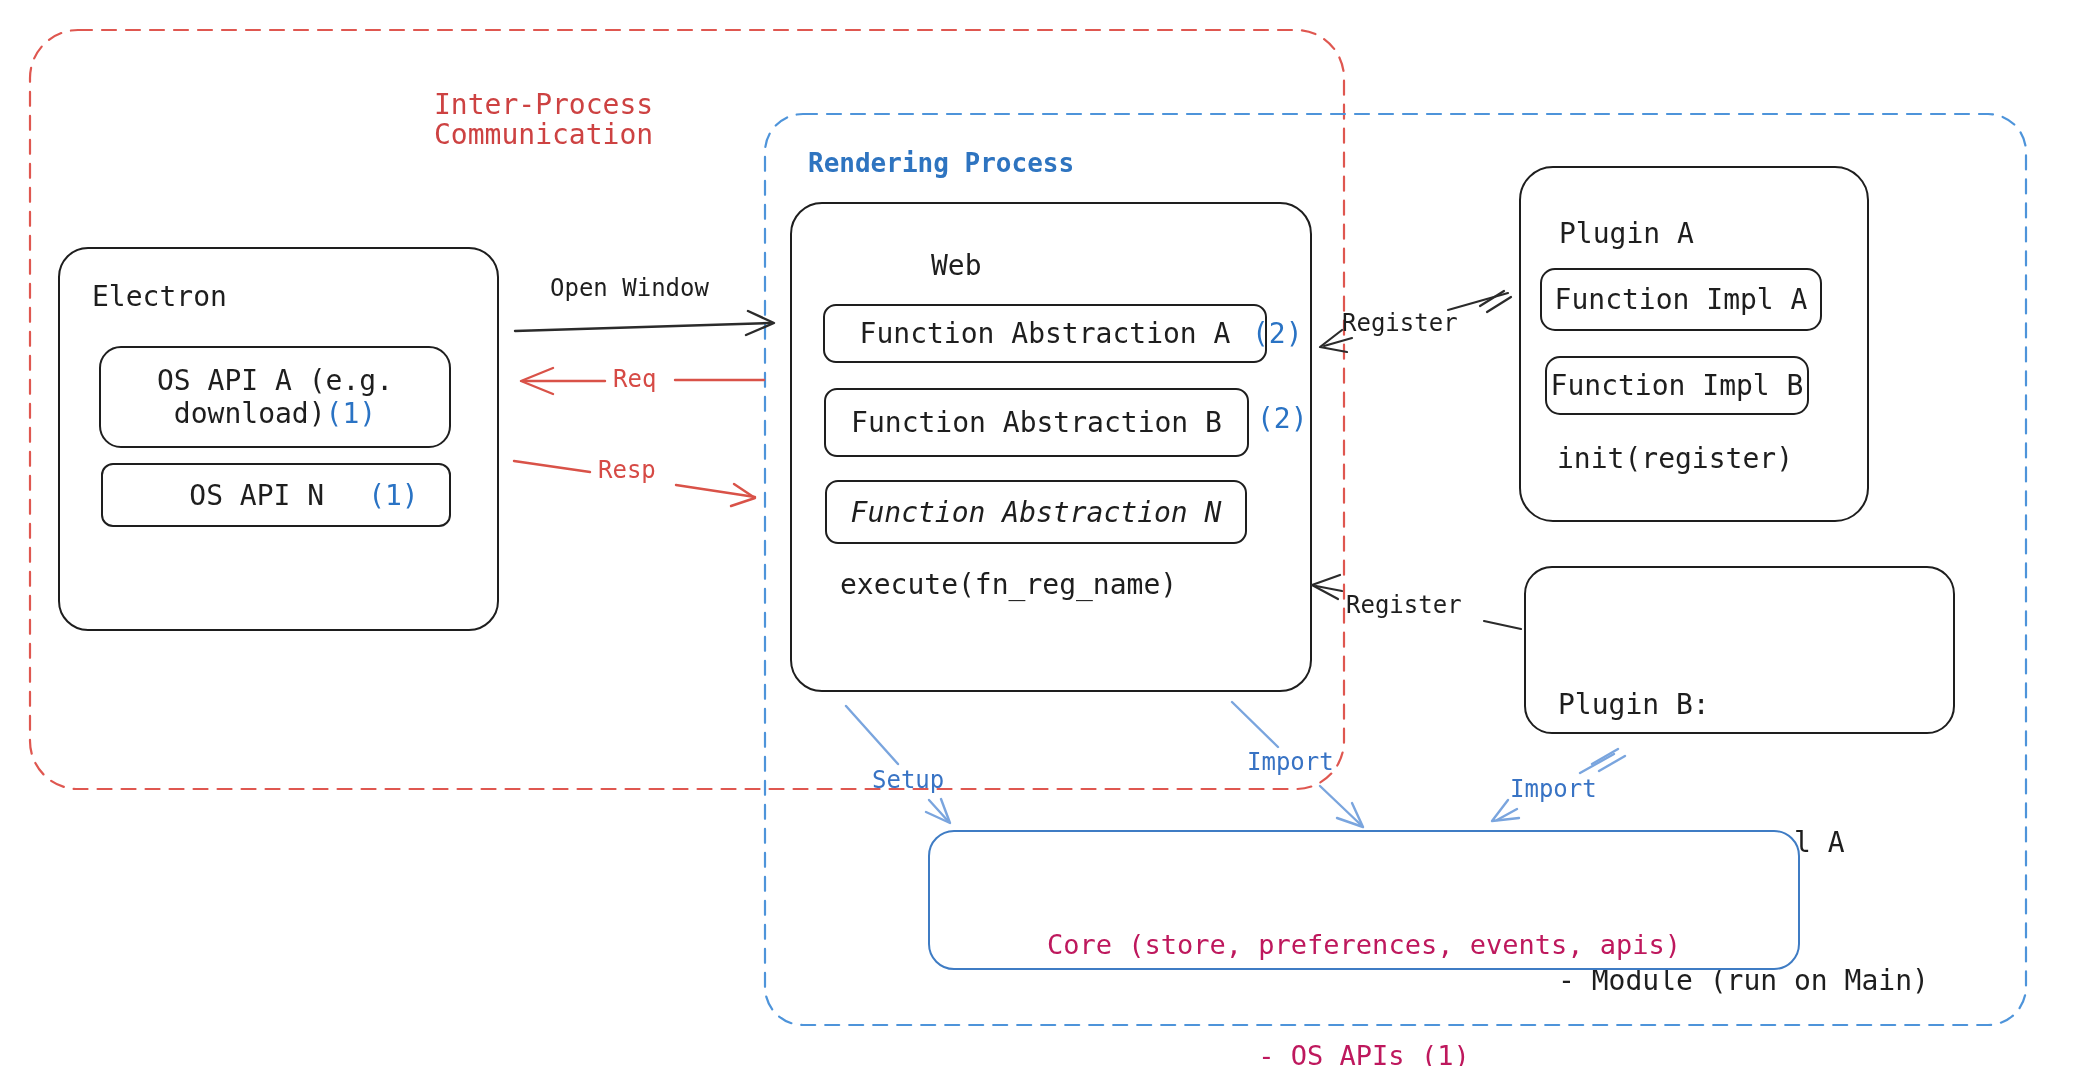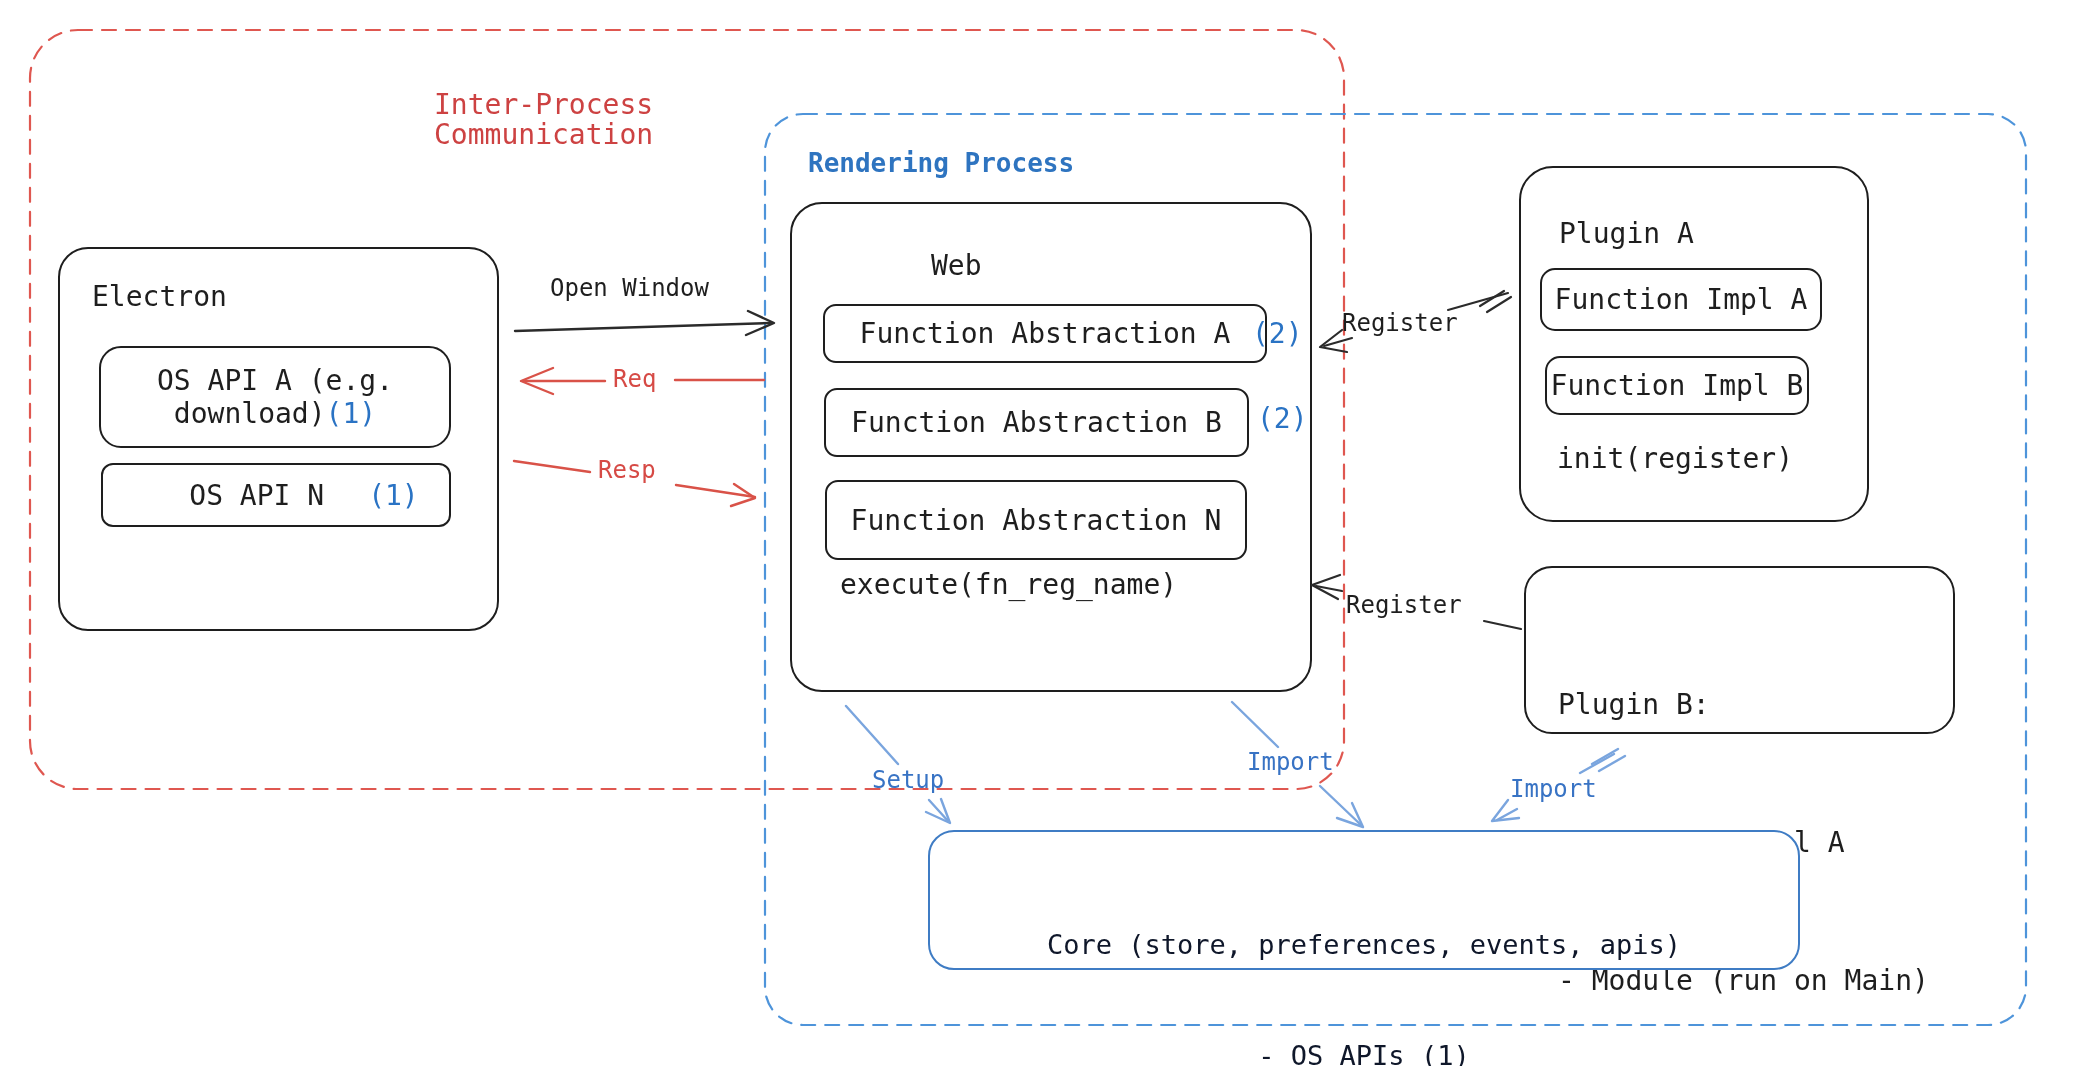--- a/index.html
+++ b/index.html
@@ -18,21 +18,21 @@
   }
   .label{position:absolute;z-index:3;font-size:28px;white-space:pre;line-height:1.15;}
   .arrow-label{position:absolute;z-index:6;font-size:24px;white-space:pre;}
   .blue{color:#2a73c4;}
   .ipc-title{color:#cd4242;font-size:28px;line-height:30px;z-index:3;}
   .rp-title{color:#2e74c0;font-size:26px;z-index:3;font-weight:bold;}
   .red-lbl{color:#d64a45;}
   .blue-lbl{color:#3873c4;}
   .core-box{
     position:absolute;background:#ffffff;border:2.5px solid #3f7cc4;box-sizing:border-box;z-index:2;
-    color:#0f172a;text-align:center;font-size:27px;line-height:37px;white-space:pre;
+    color:#be185d;text-align:center;font-size:27px;line-height:37px;white-space:pre;
   }
   .pb-lines{line-height:46px;}
 </style>
 </head>
 <body>
 
 <div id="canvas">
 
   <div class="abs ipc-title" style="left:426px;top:90px;">
     <div>Inter-Process</div>
@@ -54,21 +54,21 @@
       <span class="blue">(1)</span>
     </div>
   </div>
 
   <div class="node" style="left:790px;top:202px;width:522px;height:490px;border-radius:32px;">
     <div class="label" style="left:139px;top:46px;">Web</div>
     <div class="pill" style="left:31px;top:100px;width:444px;height:59px;border-radius:13px;">Function Abstraction A</div>
     <div class="label blue" style="left:460px;top:114px;">(2)</div>
     <div class="pill" style="left:32px;top:184px;width:425px;height:69px;border-radius:13px;">Function Abstraction B</div>
     <div class="label blue" style="left:465px;top:199px;">(2)</div>
-    <div class="pill" style="left:33px;top:276px;width:422px;height:80px;border-radius:13px;">Function Abstraction N</div>
+    <div class="pill" style="left:33px;top:276px;width:422px;height:64px;border-radius:13px;font-style:italic;">Function Abstraction N</div>
     <div class="label" style="left:48px;top:365px;">execute(fn_reg_name)</div>
   </div>
 
   <div class="node" style="left:1519px;top:166px;width:350px;height:356px;border-radius:34px;">
     <div class="label" style="left:38px;top:50px;">Plugin A</div>
     <div class="pill" style="left:19px;top:100px;width:282px;height:63px;border-radius:15px;">Function Impl A</div>
     <div class="pill" style="left:24px;top:188px;width:264px;height:59px;border-radius:15px;">Function Impl B</div>
     <div class="label" style="left:36px;top:275px;">init(register)</div>
   </div>
 

